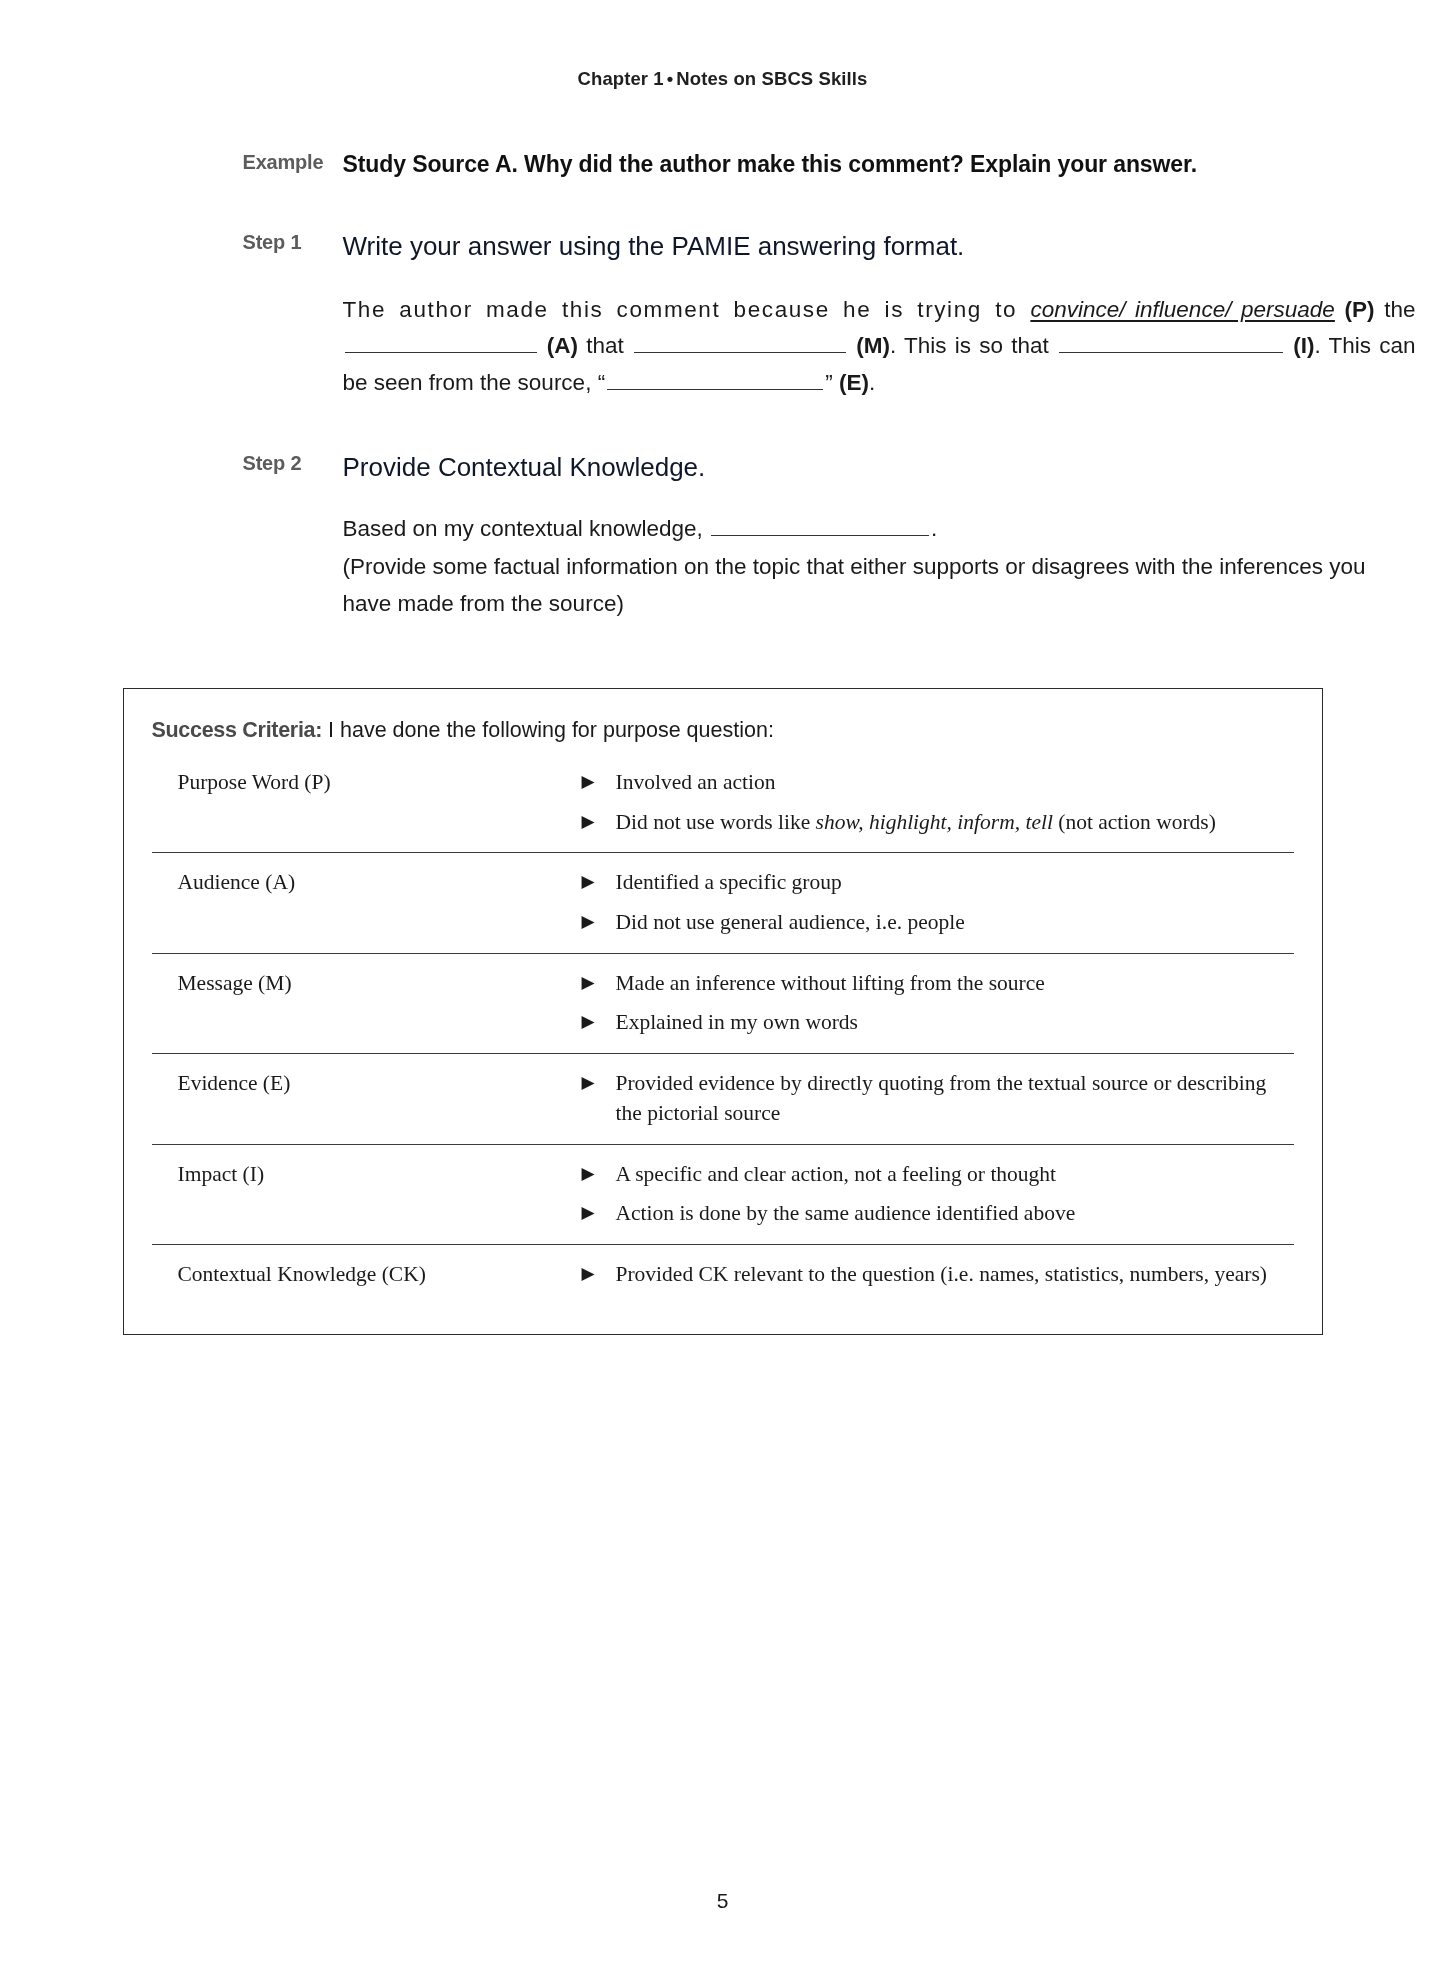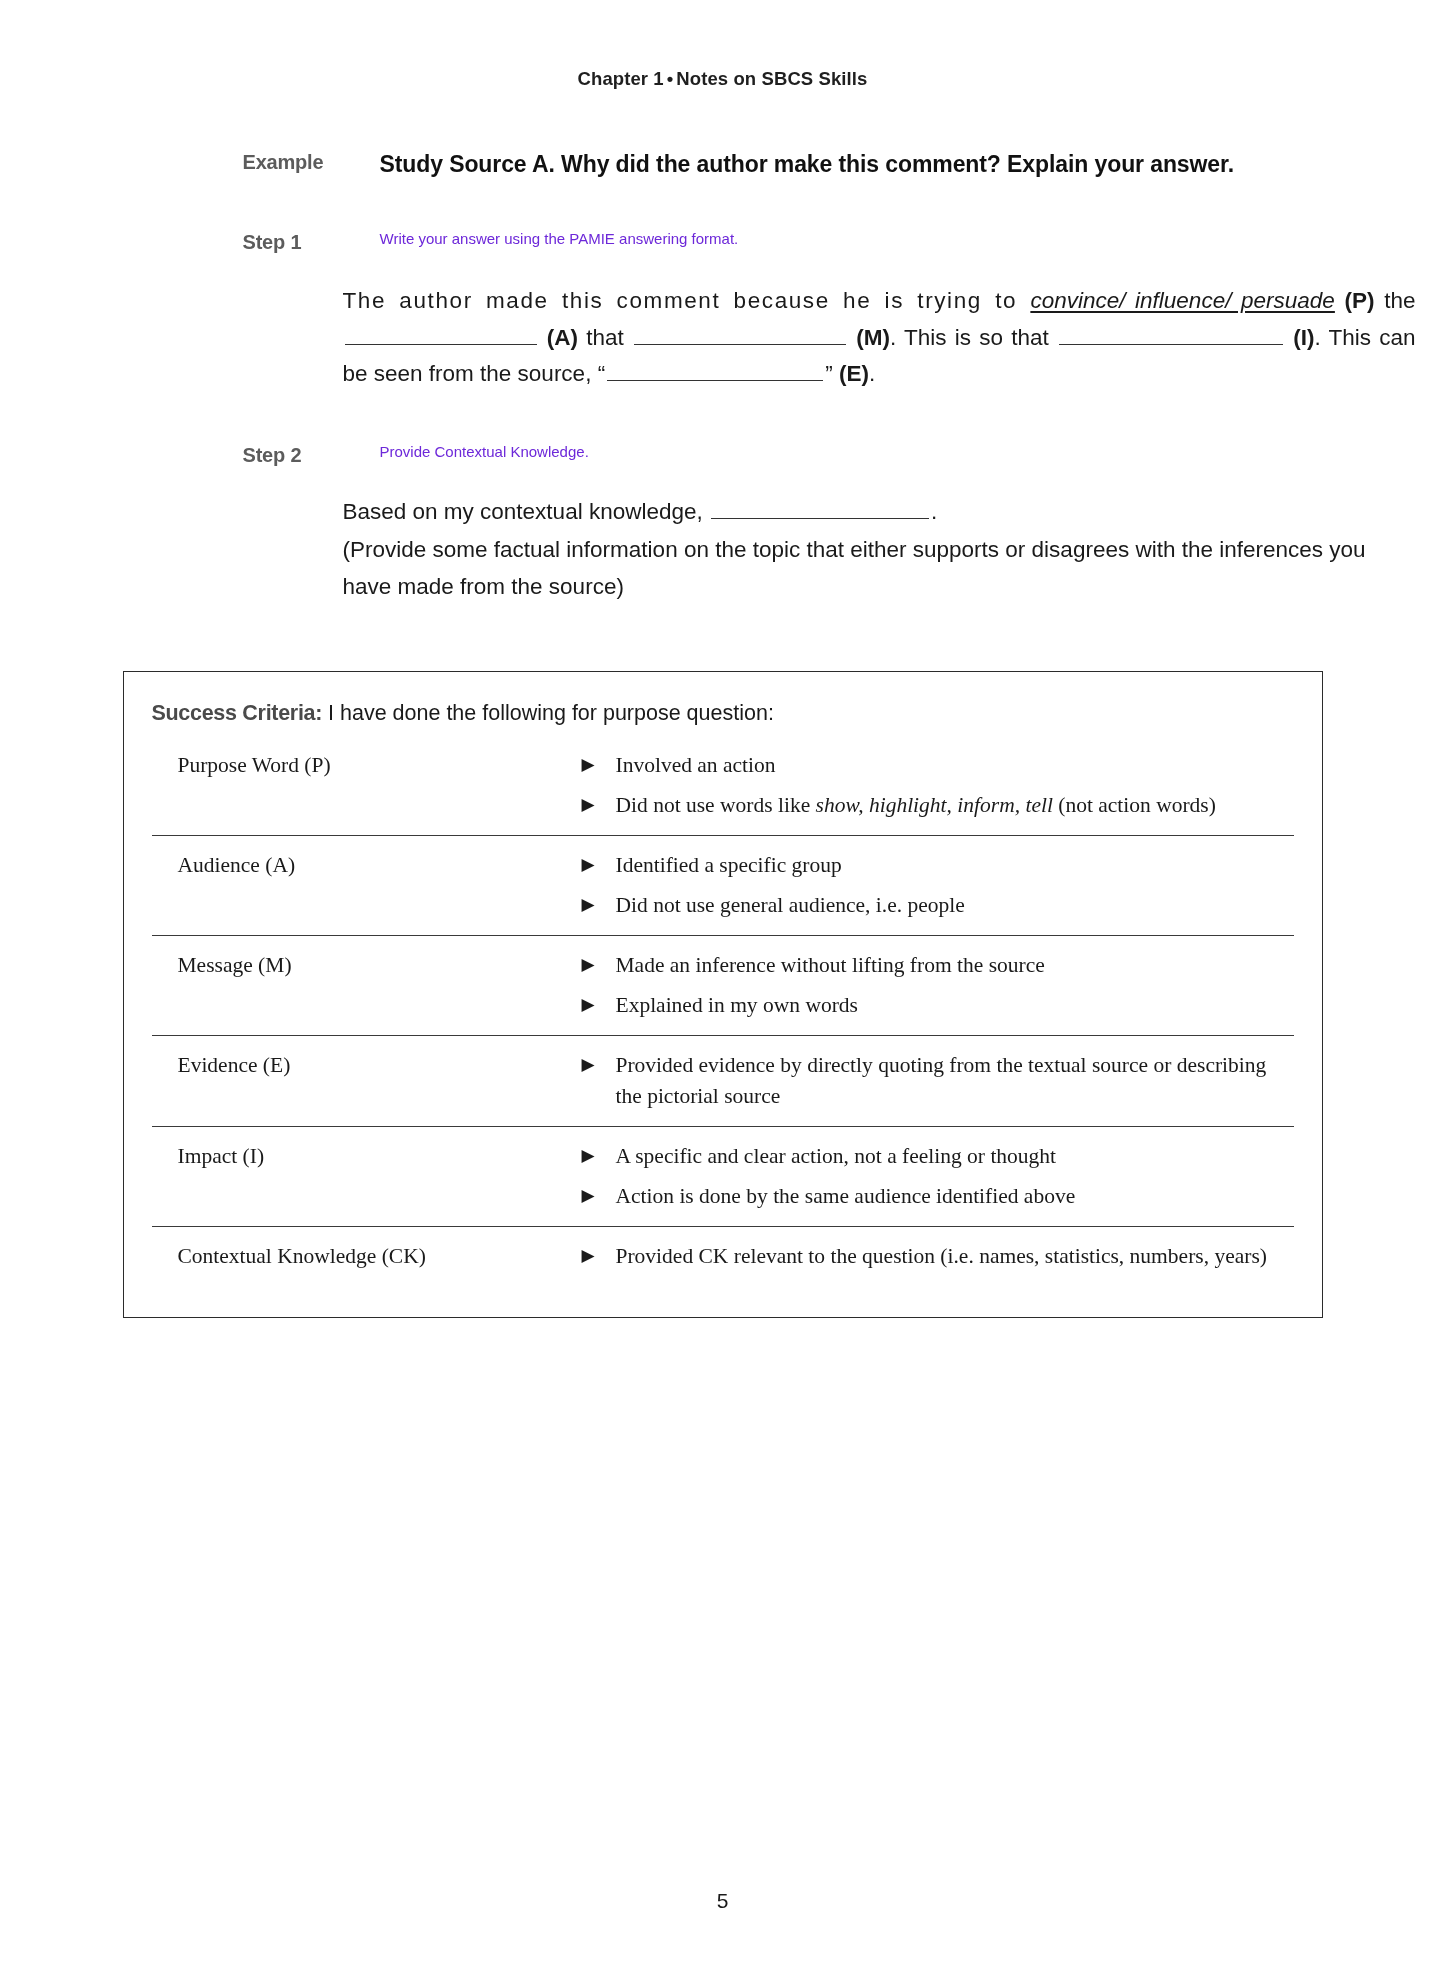--- a/index.html
+++ b/index.html
@@ -41,36 +41,35 @@
     margin: 0 auto;
     width: 1200px;
     padding-left: 120px;
     padding-right: 0;
     box-sizing: border-box;
   }
 
   .row {
     display: flex;
     align-items: flex-start;
-    gap: 37px;
   }
   .label-col {
     width: 100px;
     flex: 0 0 100px;
     font-size: 20px;
     font-weight: bold;
     color: #5c5c5c;
     line-height: 1.45;
     letter-spacing: -0.2px;
   }
   .body-col {
     flex: 1 1 auto;
-    font-size: 15px;
+    font-size: 26px;
     line-height: 1.45;
-    color: #6d28d9;
+    color: #0f172a;
   }
   .body-col.bold-q {
     font-weight: bold;
     font-size: 23px;
     color: #111;
     letter-spacing: -0.1px;
   }
 
   .example-row { margin-top: 58px; }
   .step1-row { margin-top: 47px; }

